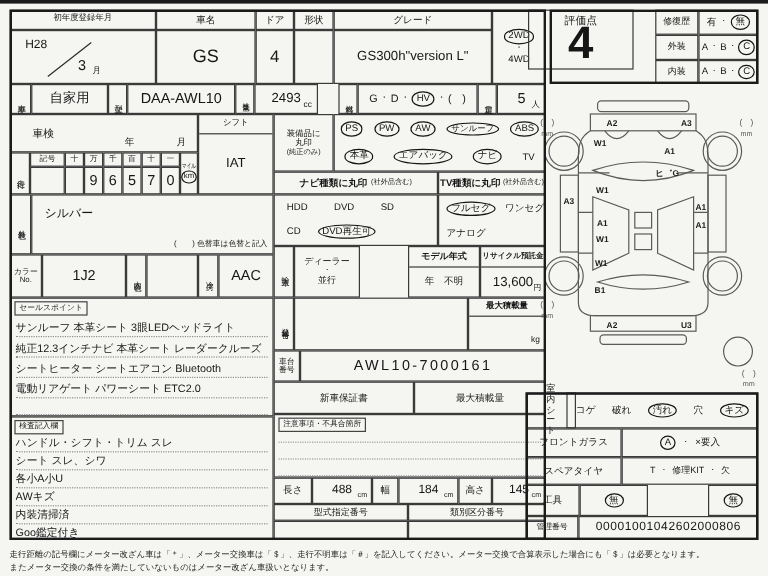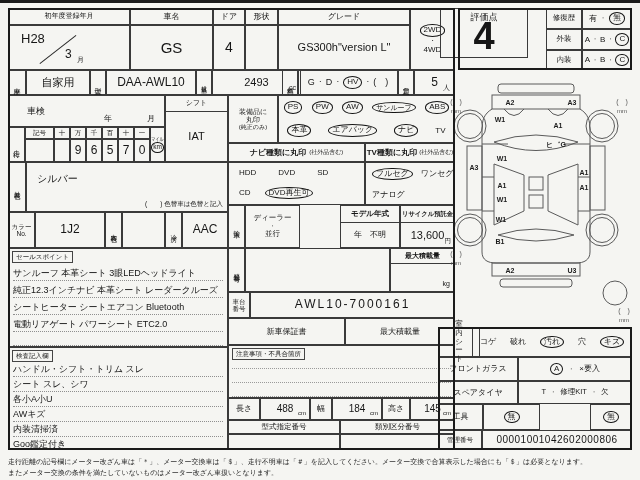--- a/index.html
+++ b/index.html
@@ -14,21 +14,21 @@
   .maru{display:inline-block;border:1.3px solid #141414;border-radius:50%;padding:0 3px;line-height:1.3}
   .tag{position:absolute;top:2px;left:3px;border:1px solid #444;font-size:6.5px;padding:0 3px;
        line-height:1.6;background:#f5f5f2;z-index:2;white-space:nowrap}
   .sline{position:absolute;left:4px;right:4px;border-bottom:1px dotted #8f8f8f;white-space:nowrap;
          overflow:hidden;text-align:left}
   .dline{position:absolute;left:3px;right:3px;border-top:1px dotted #9a9a9a}
   .hdr{width:100%;border-bottom:1px solid #3a3a3a;display:flex;align-items:center;justify-content:center}
   .val{flex:1;width:100%;display:flex;align-items:center;justify-content:center}
   .f5{font-size:5.5px}.f6{font-size:6px}.f65{font-size:6.5px}.f7{font-size:7px}.f75{font-size:7.5px}
   .f8{font-size:8px}.f9{font-size:9px}.f10{font-size:10px}.f11{font-size:11px}
-  .f12{font-size:12px}.f13{font-size:13px}.f14{font-size:14px}.f15{font-size:15px}.f16{font-size:11px}
+  .f12{font-size:12px}.f13{font-size:10px}.f14{font-size:14px}.f15{font-size:15px}.f16{font-size:11px}
   .b{font-weight:bold}
   .slash{position:absolute;width:46px;height:1.2px;background:#2a2a2a;transform:rotate(-38deg)}
   svg text{font-family:"Liberation Sans","DejaVu Sans",sans-serif}
 </style>
 </head>
 <body>
 
 <div class="sheet">
   <div class="abs" style="left:0;top:0;width:640px;height:3px;background:#1c1c1c"></div>
 
@@ -60,21 +60,21 @@
       <span class="v f7">車歴</span>
     </div>
   <div class="cell f11" style="left:26px;top:70px;width:64px;height:25px">自家用</div>
   <div class="cell" style="left:90px;top:70px;width:16px;height:25px">
       <span class="v f7">型式</span>
     </div>
   <div class="cell f12" style="left:106px;top:70px;width:90px;height:25px">DAA-AWL10</div>
   <div class="cell" style="left:196px;top:70px;width:16px;height:25px">
       <span class="v f6">排気量</span>
     </div>
-  <div class="cell" style="left:212px;top:70px;width:89px;height:25px">
+  <div class="cell" style="left:212px;top:70px;width:53px;height:25px">
     <span class="f11">2493</span>
     <span class="abs f7" style="right:4px;bottom:2px">cc</span>
   </div>
   <div class="cell" style="left:282px;top:70px;width:16px;height:25px">
       <span class="v f65">燃料</span>
     </div>
   <div class="cell f9" style="left:298px;top:70px;width:100px;height:25px;gap:2px">
     <span>G</span>
     <span class="f7">・</span>
     <span>D</span>

